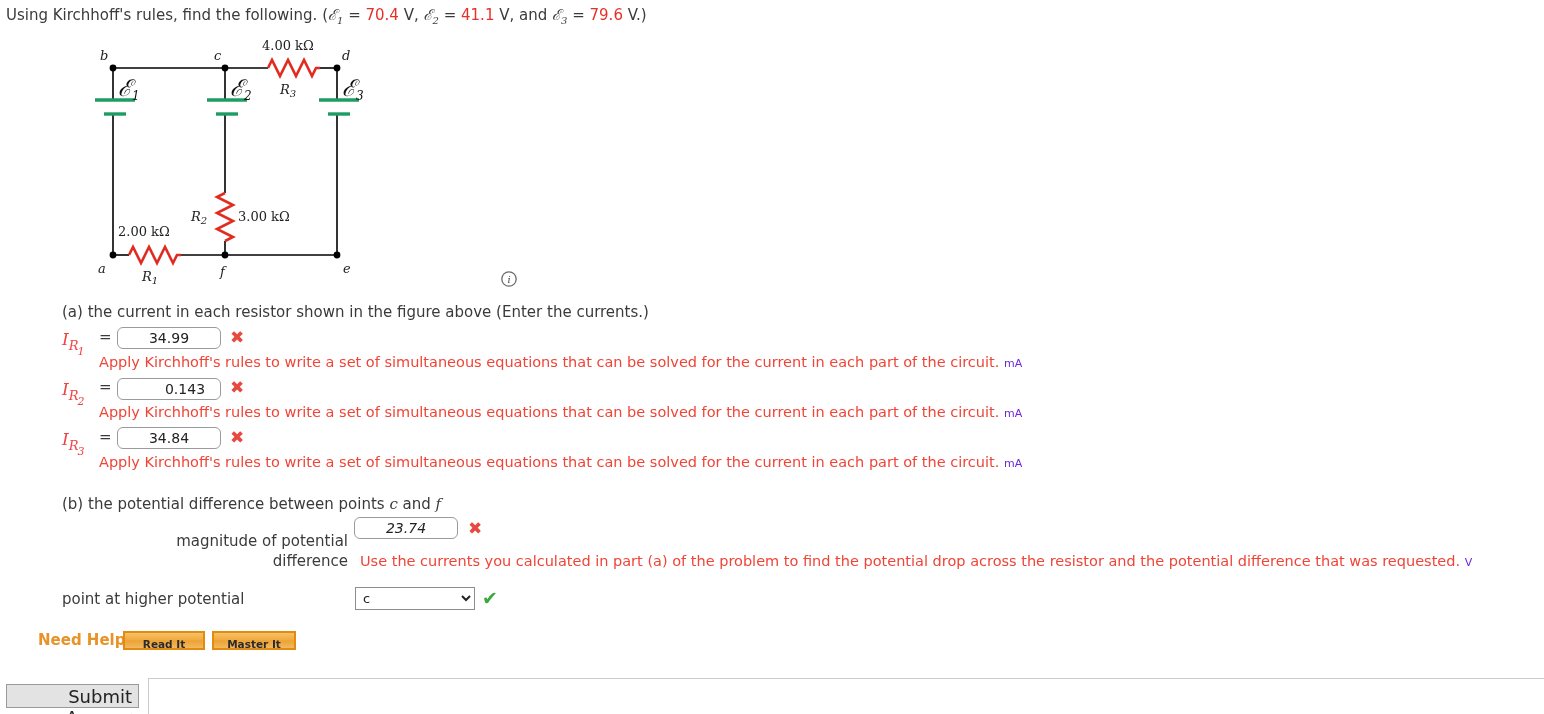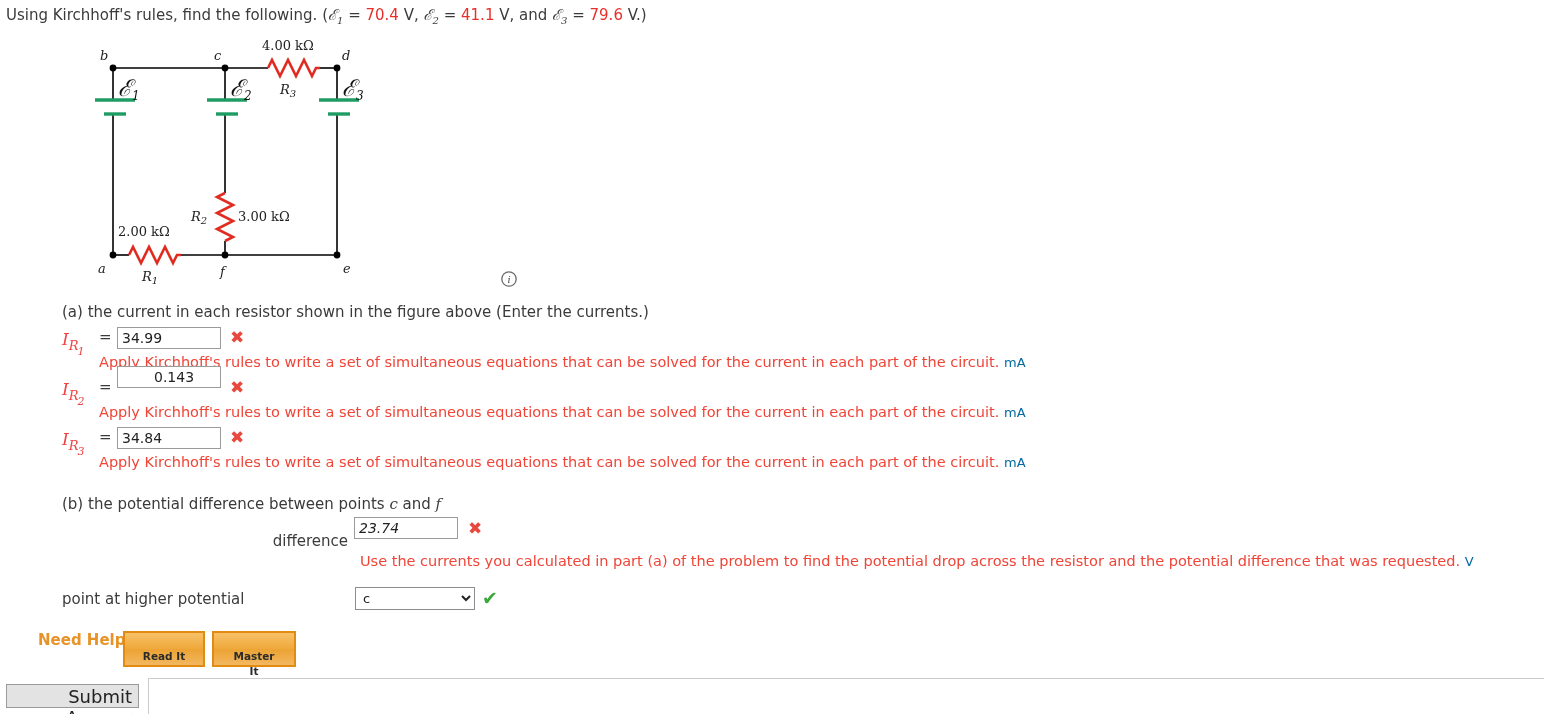--- a/index.html
+++ b/index.html
@@ -97,21 +97,22 @@
     position: absolute;
     box-sizing: border-box;
     width: 104px;
     height: 22px;
     padding: 1px 4px;
     border: 1px solid #9b9b9b;
     background: #fff;
     font-family: "DejaVu Sans", "Liberation Sans", sans-serif;
     font-size: 14px;
     color: #222;
-    border-radius: 0;
+    border-radius: 6px;
+    text-align: center;
   }
 
   .xmark {
     position: absolute;
     width: 16px;
     height: 16px;
     color: #e8493f;
     font-size: 17px;
     line-height: 16px;
     font-weight: bold;
@@ -127,22 +128,22 @@
     text-align: center;
   }
 
   .hint {
     position: absolute;
     color: #f04437;
     font-size: 14.5px;
     white-space: nowrap;
   }
   .unit {
-    color: #0369a1;
-    font-size: 13px;
+    color: #6d28d9;
+    font-size: 11px;
   }
 
   
   .part-b-label {
     position: absolute;
     left: 62px;
     top: 495px;
     font-size: 15px;
     white-space: nowrap;
   }
@@ -191,21 +192,21 @@
     box-sizing: border-box;
     border: 2px solid #e28b12;
     background: linear-gradient(to bottom, #f7c168 0%, #f0a93c 48%, #eca334 52%, #f3b860 100%);
     color: #2b2b2b;
     font-size: 10.5px;
     font-weight: bold;
     font-family: "DejaVu Sans", "Liberation Sans", sans-serif;
     text-align: center;
     line-height: 15px;
     cursor: pointer;
-    padding: 16px;
+    padding: 4px;
   }
   #read-it-button { left: 123px; width: 82px; }
   #master-it-button { left: 212px; width: 84px; }
 
   
   .submitbtn {
     position: absolute;
     left: 6px;
     top: 684px;
     width: 133px;
@@ -340,21 +341,21 @@
 <div class="xmark" style="left:229px; top:329px;">✖</div>
 <div class="hint" style="left:99px; top:354px;">
   <span>Apply Kirchhoff's rules to write a set of simultaneous equations that can be solved for the current in each part of the circuit.</span>
   <span class="unit">mA</span>
 </div>
 
 <div class="ilabel" style="left:62px; top:379px;">
   <span>I</span><span class="rsub">R</span><span class="nsub">2</span>
 </div>
 <div class="eq" style="left:99px; top:378px;">=</div>
-<input class="ansbox" style="left: 117px; top: 366px; padding-left: 36px;" value="0.143">
+<input class="ansbox" style="left: 117px; top: 378px; padding-left: 36px;" value="0.143">
 <div class="xmark" style="left:229px; top:379px;">✖</div>
 <div class="hint" style="left:99px; top:404px;">
   <span>Apply Kirchhoff's rules to write a set of simultaneous equations that can be solved for the current in each part of the circuit.</span>
   <span class="unit">mA</span>
 </div>
 
 <div class="ilabel" style="left:62px; top:429px;">
   <span>I</span><span class="rsub">R</span><span class="nsub">3</span>
 </div>
 <div class="eq" style="left:99px; top:428px;">=</div>
@@ -363,20 +364,21 @@
 <div class="hint" style="left:99px; top:454px;">
   <span>Apply Kirchhoff's rules to write a set of simultaneous equations that can be solved for the current in each part of the circuit.</span>
   <span class="unit">mA</span>
 </div>
 
 <div class="part-b-label">
   <span>(b) the potential difference between points </span><span class="ital">c</span><span> and </span><span class="ital">f</span>
 </div>
 
 <div class="b-field-label" style="left:100px; top:531px; width:248px;">
+  <div>magnitude of potential</div>
   <div>difference</div>
 </div>
 <input class="ansbox" style="left: 354px; top: 517px; font-style: italic;" value="23.74">
 <div class="xmark" style="left:467px; top:520px;">✖</div>
 <div class="hint-wrap" style="left:360px; top:543px;margin-top:8px;">
   <span>Use the currents you calculated in part (a) of the problem to find the potential drop across the resistor and the potential difference that was requested.</span>
   <span class="unit">V</span>
 </div>
 
 <div class="b-field-label" style="left:62px; top:589px; width:286px; text-align:left;">point at higher potential</div>

